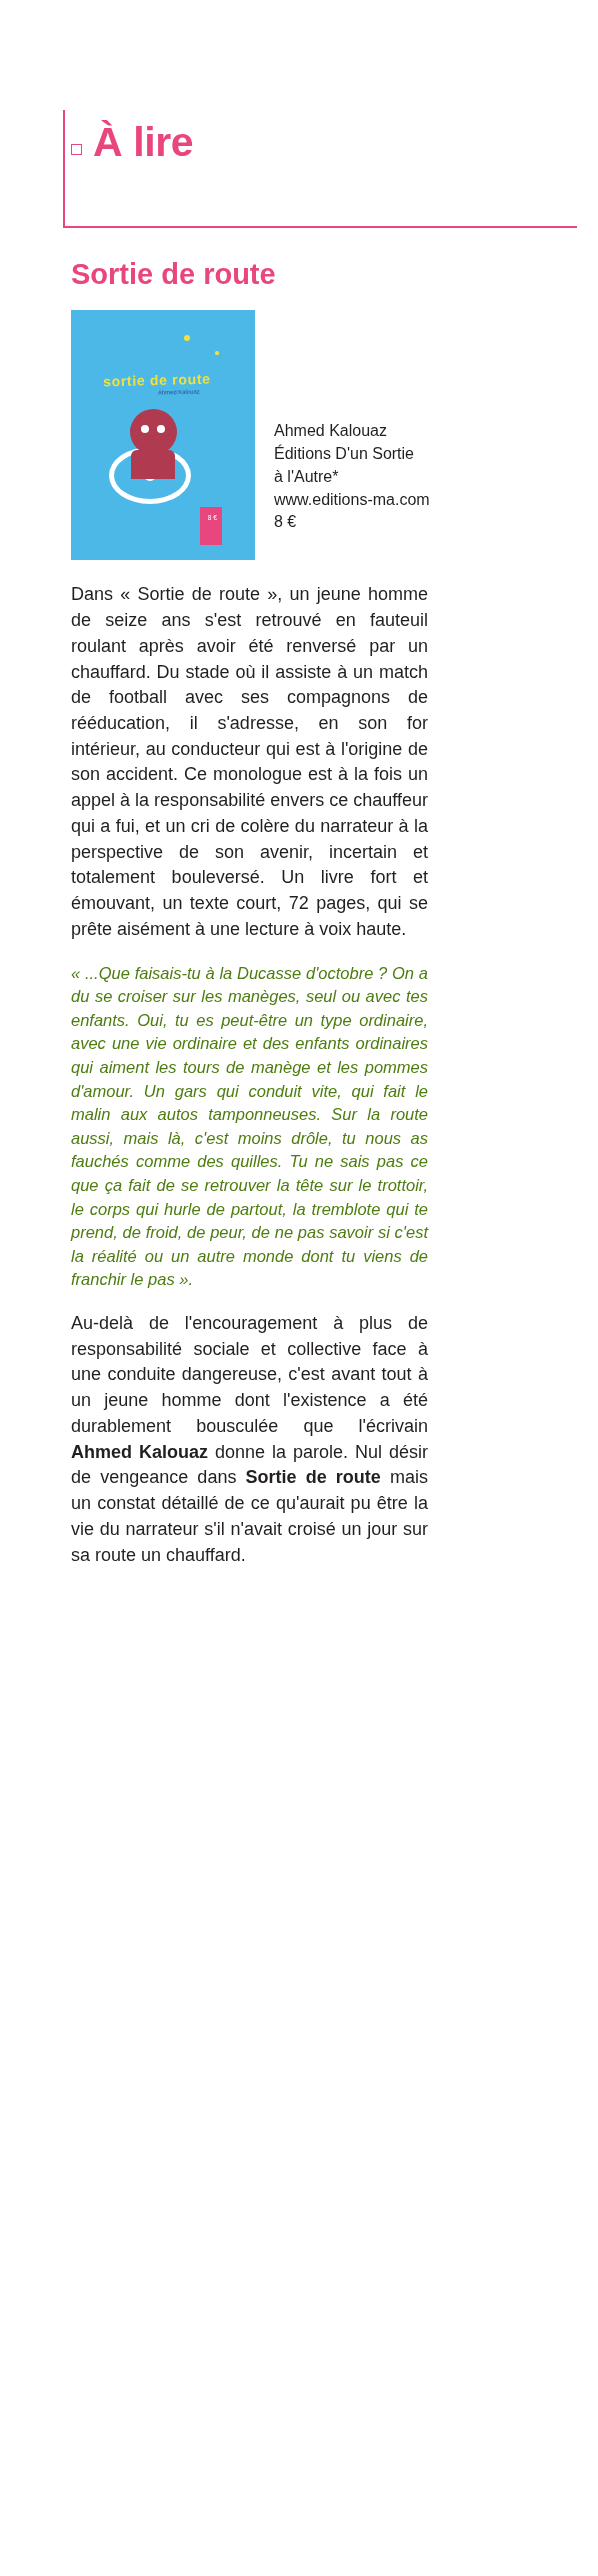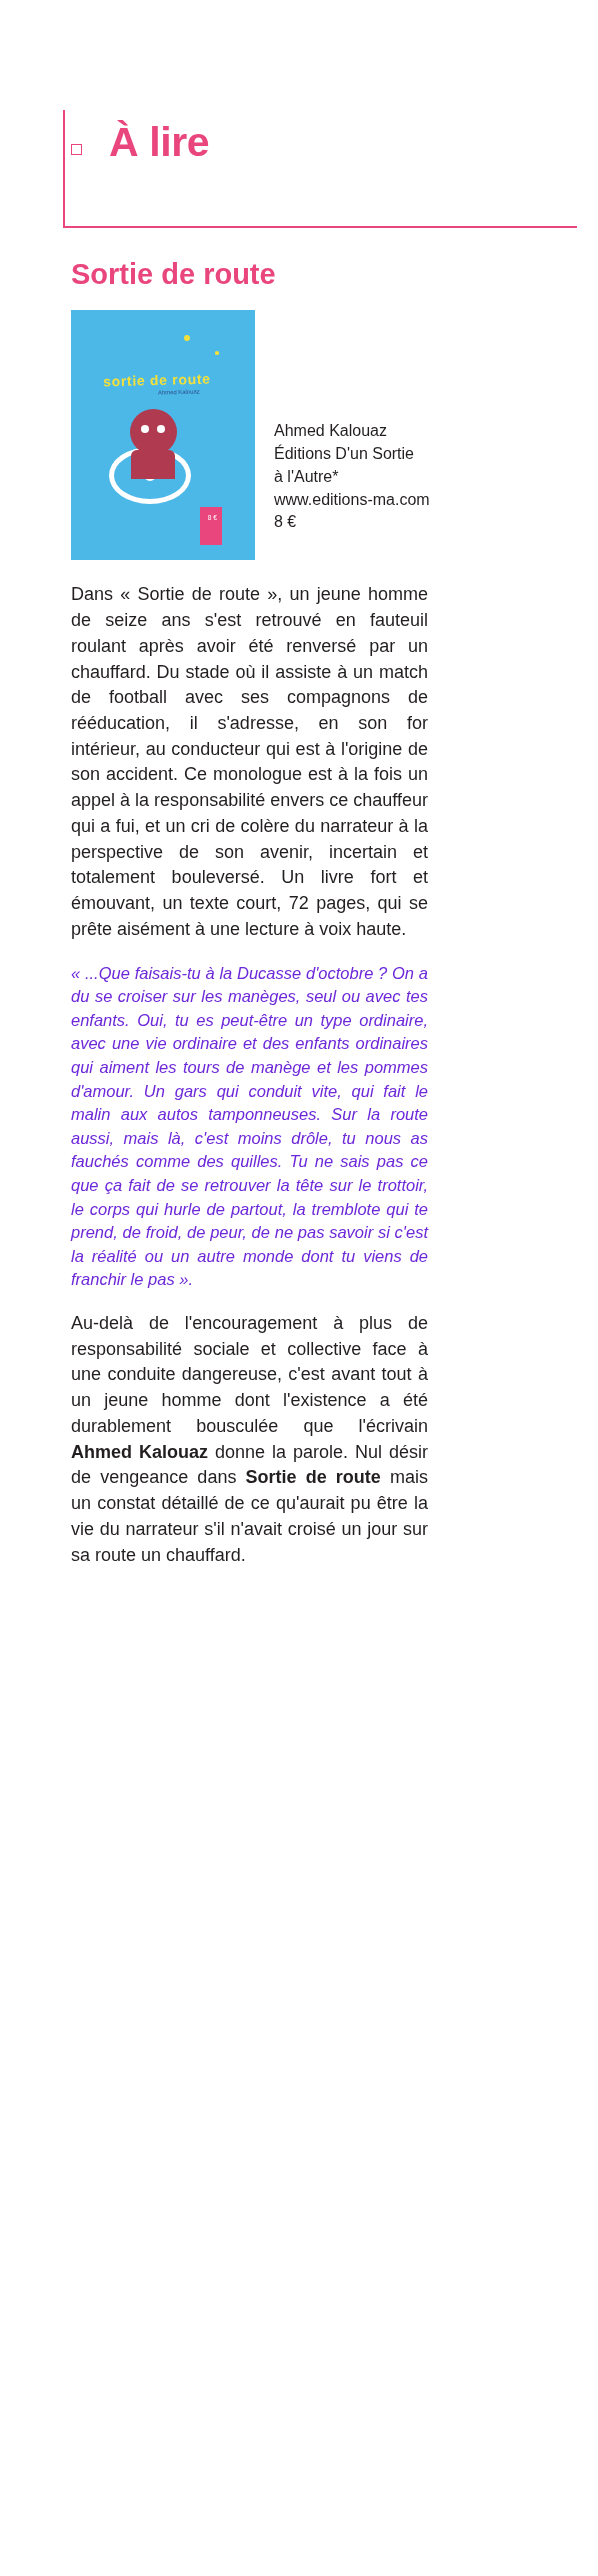--- a/index.html
+++ b/index.html
@@ -50,21 +50,20 @@
   }
   .rubric-title {
     position: absolute;
     left: 93px;
     top: 11.8px;
     font-size: 41px;
     font-weight: bold;
     color: #e8467c;
     letter-spacing: -0.4px;
     line-height: 1;
-    margin-left: 16px;
   }
 
   
   .article {
     position: relative;
     margin: 0;
     padding: 0 63px 0 71px;
     box-sizing: border-box;
     width: 491px;
   }
@@ -206,21 +205,21 @@
     margin: 0 0 19px 0;
     color: #231f20;
     hyphens: auto;
   }
   p.quote {
     font-size: 16.5px;
     line-height: 1.43;
     text-align: justify;
     font-style: italic;
     margin: 0 0 19px 0;
-    color: #6d28d9;
+    color: #4d7c0f;
     hyphens: auto;
   }
   p.note {
     font-size: 16.5px;
     line-height: 1.43;
     text-align: justify;
     font-style: italic;
     margin: 28px 0 19px 0;
     color: #231f20;
     hyphens: auto;

